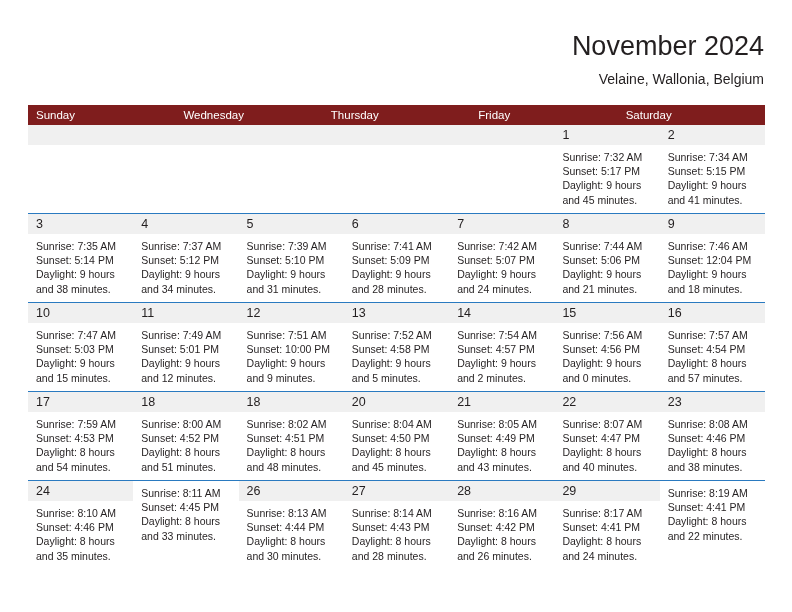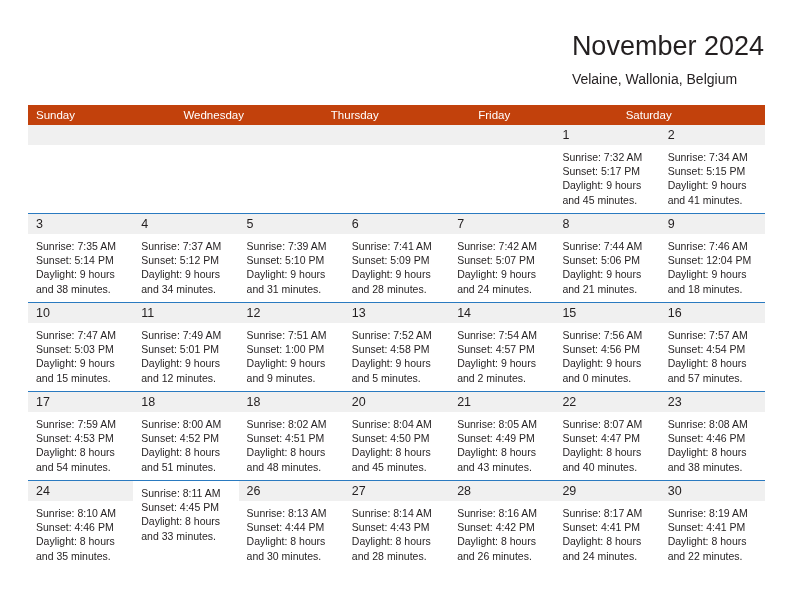--- a/index.html
+++ b/index.html
@@ -58,20 +58,21 @@
     top: 3px;
     width: 0;
     height: 0;
     border-left: 30px solid #1d69b0;
     border-bottom: 21px solid transparent;
   }
   .title-block {
     position: absolute;
     right: 28px;
     top: 30px;
+    text-align: right;
   }
   .cal-title {
     font-size: 27px;
     font-weight: normal;
     color: #231f20;
     line-height: 33px;
     white-space: nowrap;
   }
   .cal-sub {
     margin-top: 8px;
@@ -83,21 +84,21 @@
 
   
   .calendar {
     position: absolute;
     left: 28px;
     top: 105px;
     width: 737px;
   }
   .dow-row {
     display: flex;
-    background: #c2410c;
+    background: #7f1d1d;
     height: 20px;
   }
   .dow {
     flex: 1 1 0;
     color: #ffffff;
     font-size: 11.5px;
     line-height: 20px;
     padding-left: 8px;
     box-sizing: border-box;
     overflow: hidden;
@@ -283,21 +284,21 @@
           <div>Sunrise: 7:49 AM</div>
           <div>Sunset: 5:01 PM</div>
           <div>Daylight: 9 hours</div>
           <div>and 12 minutes.</div>
         </div>
       </div>
       <div class="cell">
         <div class="daynum-band">12</div>
         <div class="info">
           <div>Sunrise: 7:51 AM</div>
-          <div>Sunset: 1:00 PM</div>
+          <div>Sunset: 10:00 PM</div>
           <div>Daylight: 9 hours</div>
           <div>and 9 minutes.</div>
         </div>
       </div>
       <div class="cell">
         <div class="daynum-band">13</div>
         <div class="info">
           <div>Sunrise: 7:52 AM</div>
           <div>Sunset: 4:58 PM</div>
           <div>Daylight: 9 hours</div>
@@ -447,21 +448,20 @@
       <div class="cell">
         <div class="daynum-band">29</div>
         <div class="info">
           <div>Sunrise: 8:17 AM</div>
           <div>Sunset: 4:41 PM</div>
           <div>Daylight: 8 hours</div>
           <div>and 24 minutes.</div>
         </div>
       </div>
       <div class="cell">
-        <div class="daynum-band">30</div>
         <div class="info">
           <div>Sunrise: 8:19 AM</div>
           <div>Sunset: 4:41 PM</div>
           <div>Daylight: 8 hours</div>
           <div>and 22 minutes.</div>
         </div>
       </div>
     </div>
 
   </div>

